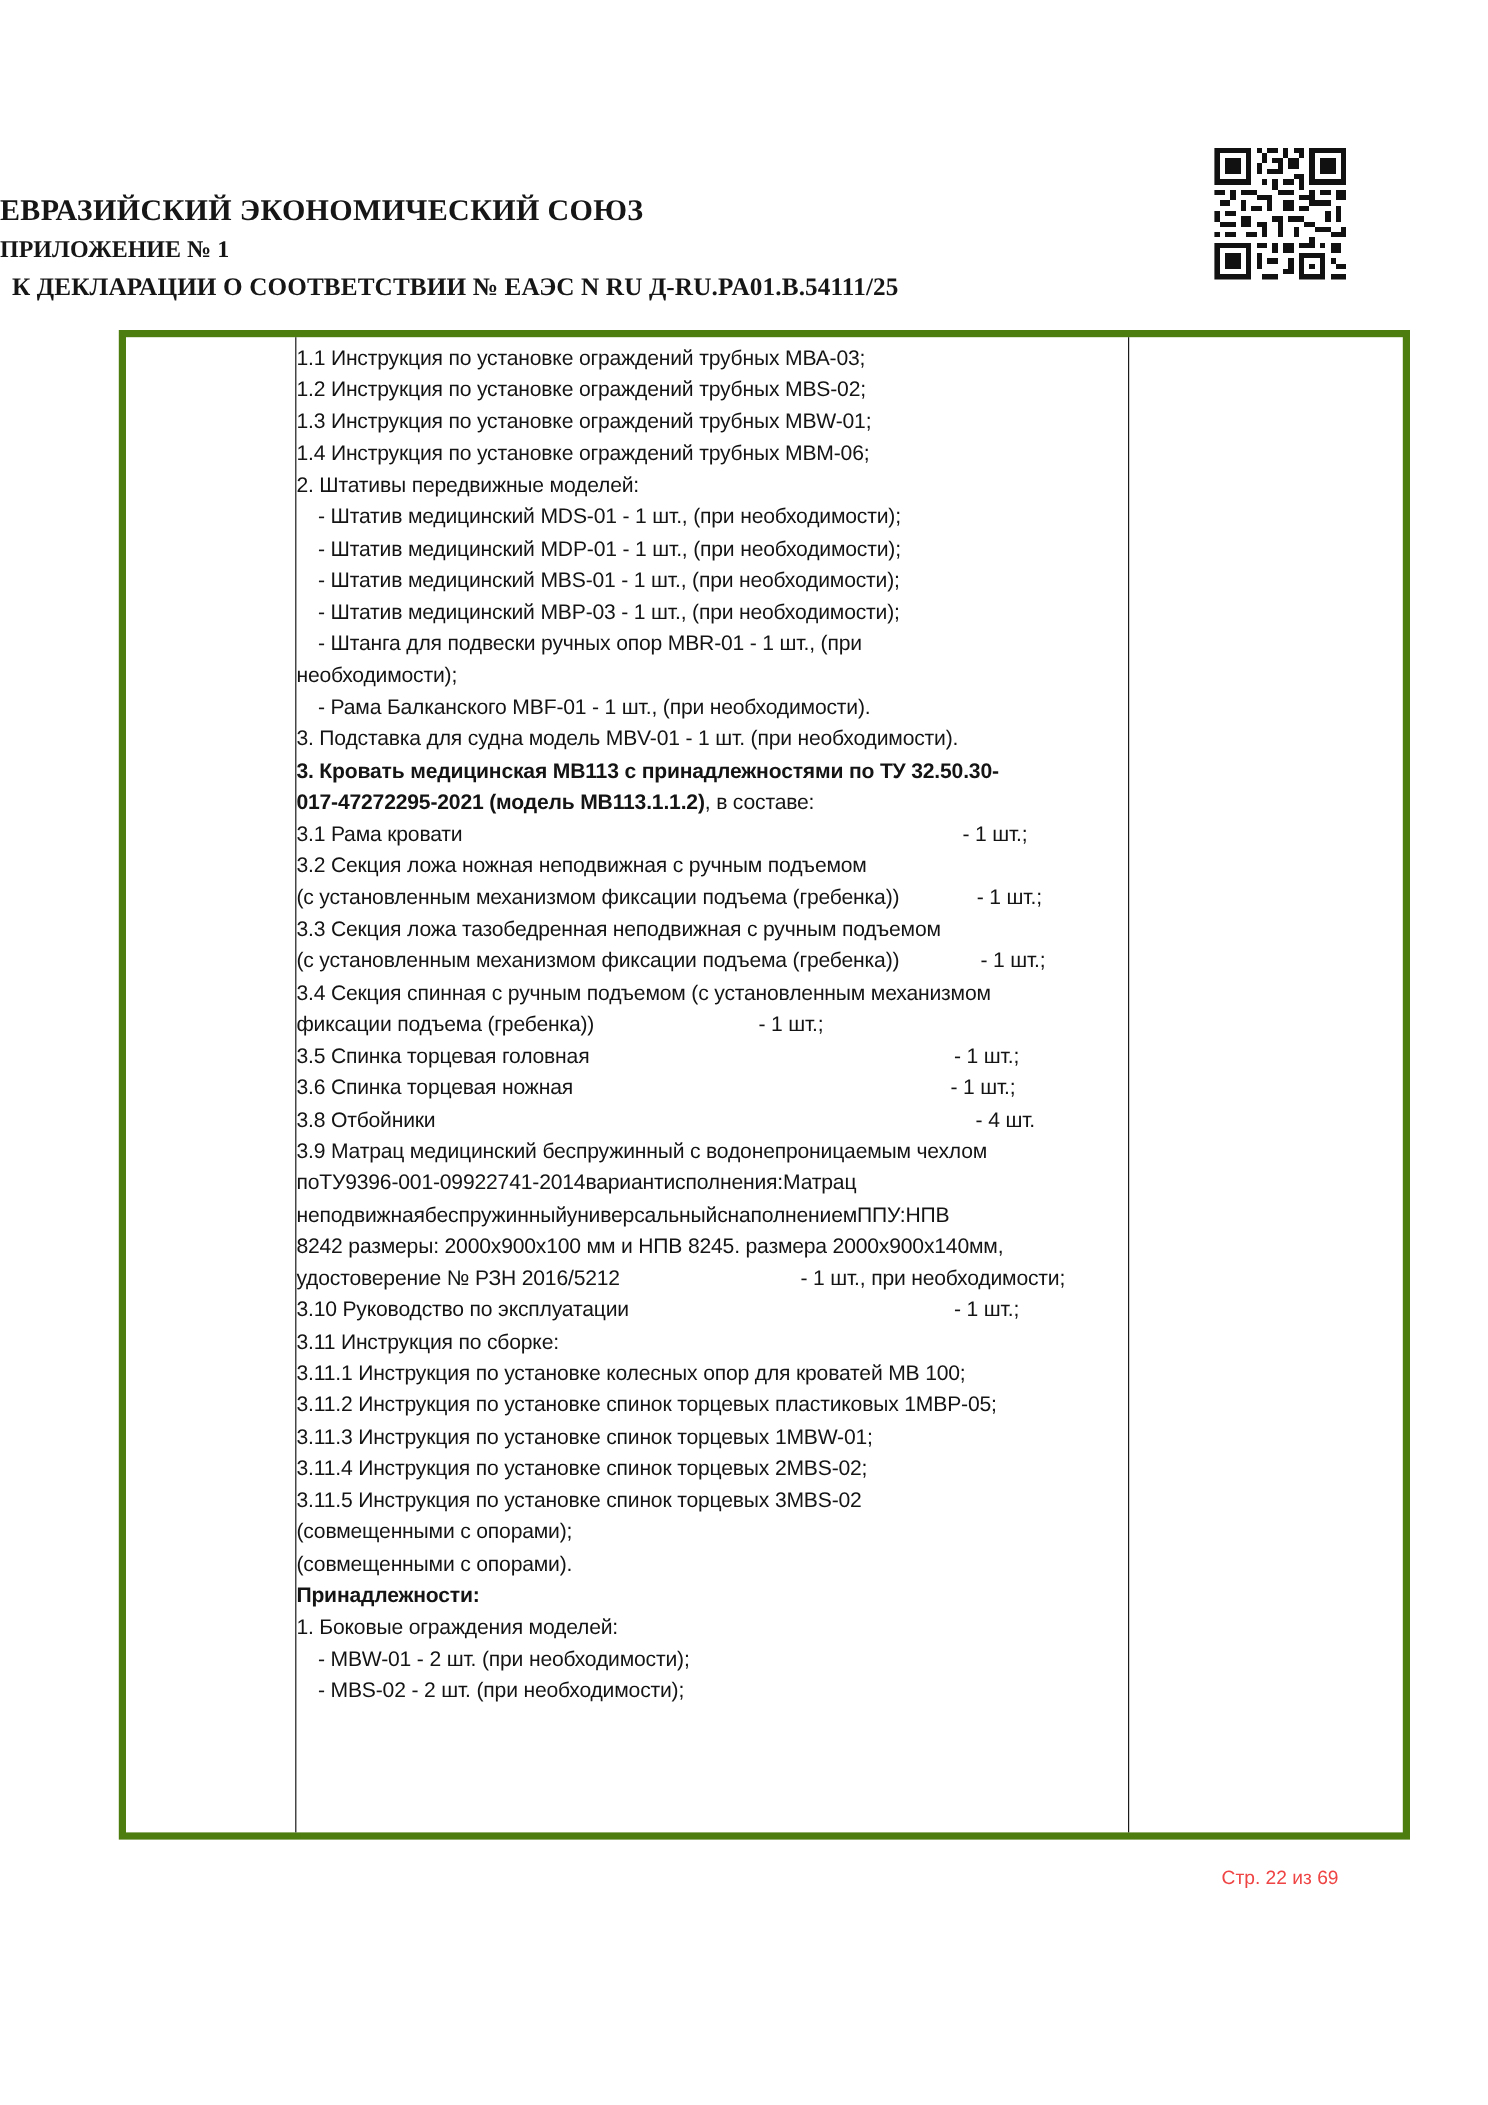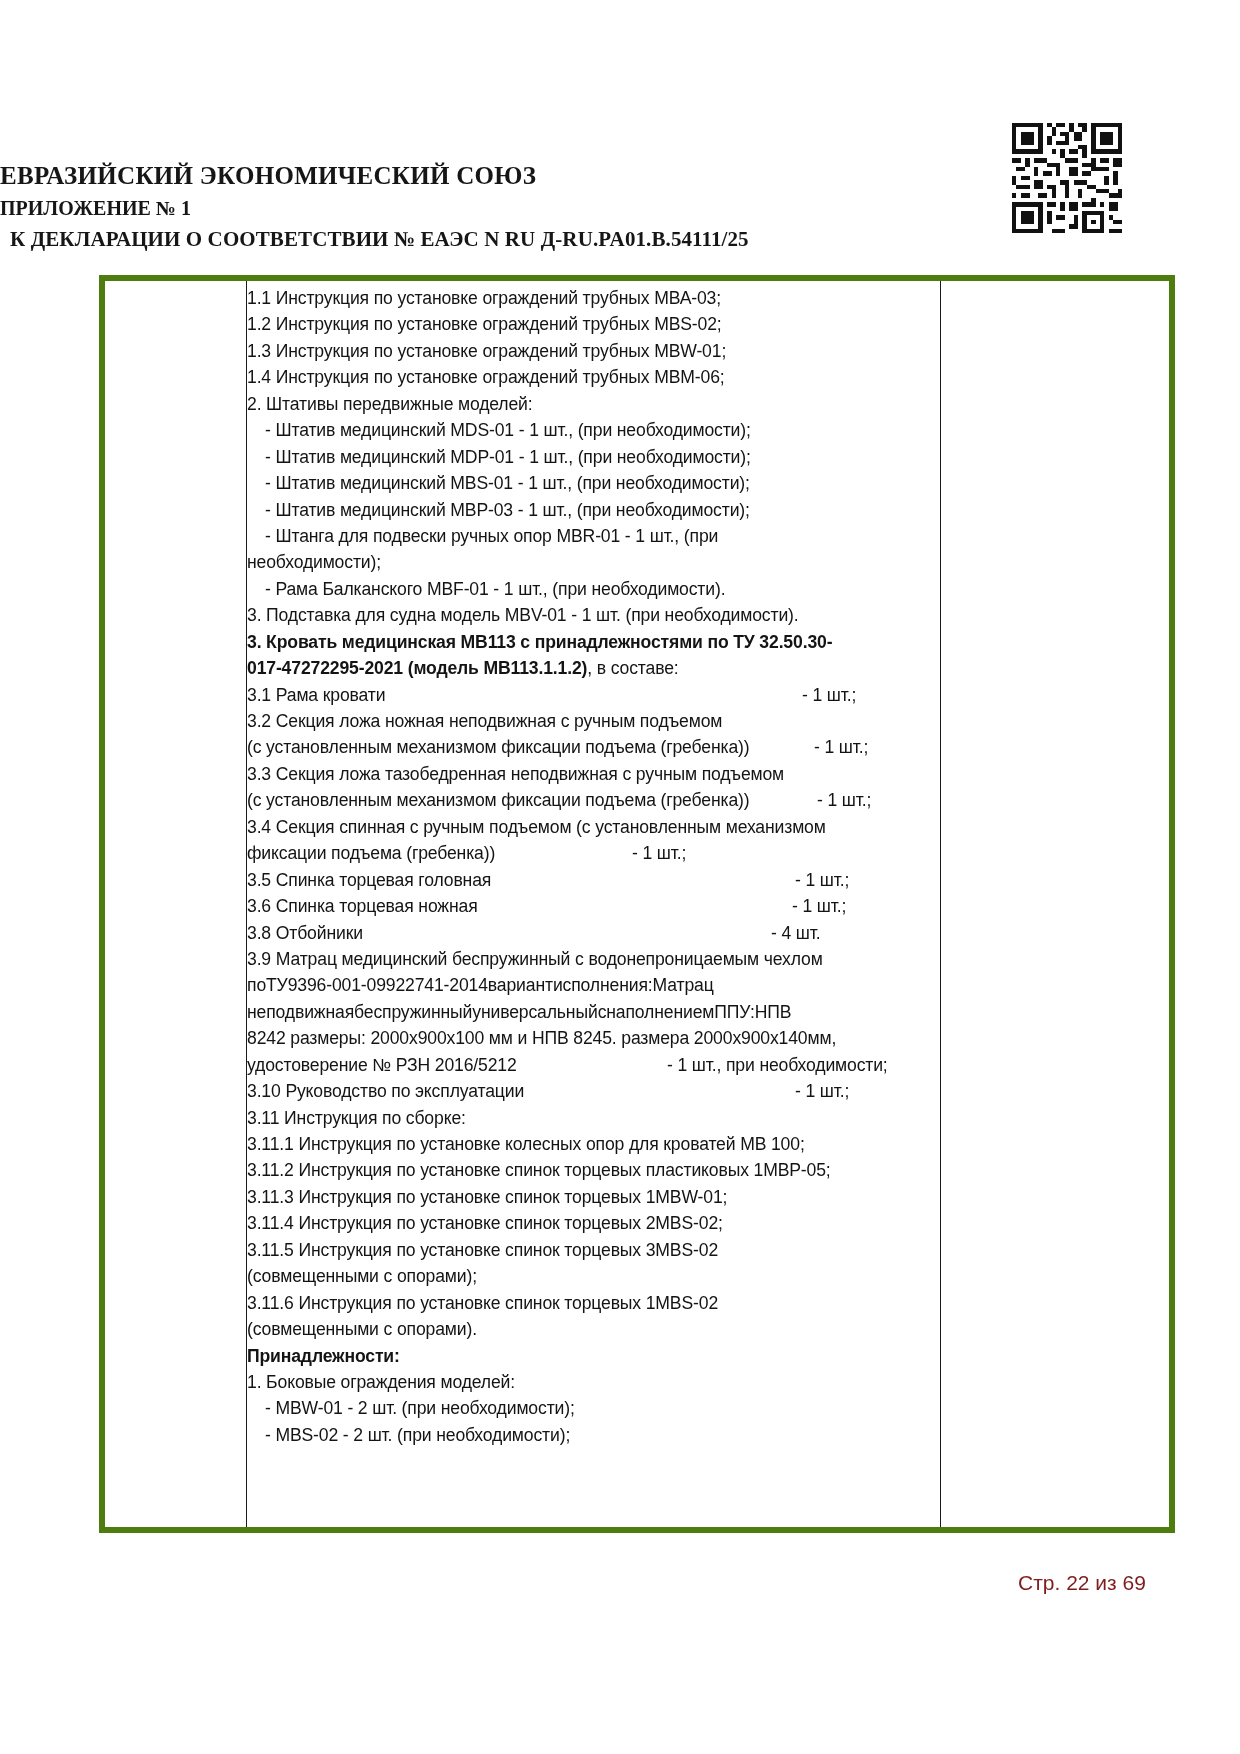--- a/index.html
+++ b/index.html
@@ -34,22 +34,22 @@
       font-family: "Liberation Sans", "DejaVu Sans", sans-serif;
       letter-spacing: -0.15px;
     }
     .line { white-space: nowrap; height: 26.45px; position: relative; }
     .ind { padding-left: 18px; }
     .b { font-weight: bold; }
     .qty { position: absolute; top: 0; white-space: nowrap; }
     .just { display: flex; justify-content: flex-start; white-space: nowrap; }
 
     .footer {
-      position: absolute; left: 1018px; top: 1557px; font-size: 21px; color: #7f1d1d;
-      font-family: "Liberation Sans", "DejaVu Sans", sans-serif; white-space: nowrap; margin-top: 14px;
+      position: absolute; left: 1018px; top: 1557px; font-size: 16px; color: #ef4444;
+      font-family: "Liberation Sans", "DejaVu Sans", sans-serif; white-space: nowrap;
     }
   </style>
 </head>
 <body>
 
 <div class="header">
   <div class="h-line h1">ЕВРАЗИЙСКИЙ ЭКОНОМИЧЕСКИЙ СОЮЗ</div>
   <div class="h-line h2">ПРИЛОЖЕНИЕ № 1</div>
   <div class="h-line h3">К ДЕКЛАРАЦИИ О СООТВЕТСТВИИ № ЕАЭС N RU Д-RU.PA01.B.54111/25</div>
   <div class="qr">
@@ -89,21 +89,21 @@
         <div class="line"><span class="b">017-47272295-2021 (модель  МВ113.1.1.2)</span><span>, в составе:</span></div>
         <div class="line"><span>3.1 Рама кровати</span><span class="qty" style="left: 555px;">- 1 шт.;</span></div>
         <div class="line"><span>3.2 Секция ложа ножная неподвижная с ручным подъемом</span></div>
         <div class="line"><span>(с установленным механизмом фиксации подъема (гребенка))</span><span class="qty" style="left: 567px;">- 1 шт.;</span></div>
         <div class="line"><span>3.3 Секция ложа тазобедренная неподвижная с ручным подъемом</span></div>
         <div class="line"><span>(с установленным механизмом фиксации подъема (гребенка))</span><span class="qty" style="left: 570px;">- 1 шт.;</span></div>
         <div class="line"><span>3.4 Секция спинная с ручным подъемом (с установленным механизмом</span></div>
         <div class="line"><span>фиксации подъема (гребенка))</span><span class="qty" style="left: 385px;">- 1 шт.;</span></div>
         <div class="line"><span>3.5 Спинка торцевая головная</span><span class="qty" style="left: 548px;">- 1 шт.;</span></div>
         <div class="line"><span>3.6 Спинка торцевая ножная</span><span class="qty" style="left: 545px;">-  1 шт.;</span></div>
-        <div class="line"><span>3.8 Отбойники</span><span class="qty" style="left: 524px;">- 4 шт.</span></div>
+        <div class="line"><span>3.8 Отбойники</span><span class="qty" style="left: 566px;">- 4 шт.</span></div>
         <div class="line"><span>3.9 Матрац медицинский беспружинный с водонепроницаемым чехлом</span></div>
         <div class="line just">
           <span>по</span>
           <span>ТУ</span>
           <span>9396-001-09922741-2014</span>
           <span>вариант</span>
           <span>исполнения:</span>
           <span>Матрац</span>
         </div>
         <div class="line just">
@@ -118,21 +118,20 @@
         <div class="line"><span>8242 размеры: 2000х900х100 мм и НПВ 8245. размера 2000х900х140мм,</span></div>
         <div class="line"><span>удостоверение № РЗН 2016/5212</span><span class="qty" style="left: 420px;">- 1 шт., при необходимости;</span></div>
         <div class="line"><span>3.10  Руководство по эксплуатации</span><span class="qty" style="left: 548px;">- 1 шт.;</span></div>
         <div class="line"><span>3.11  Инструкция по сборке:</span></div>
         <div class="line"><span>3.11.1 Инструкция по установке колесных опор для кроватей МВ 100;</span></div>
         <div class="line"><span>3.11.2 Инструкция по установке спинок торцевых пластиковых 1МВР-05;</span></div>
         <div class="line"><span>3.11.3 Инструкция по установке спинок торцевых 1MBW-01;</span></div>
         <div class="line"><span>3.11.4 Инструкция по установке спинок торцевых 2MBS-02;</span></div>
         <div class="line"><span>3.11.5 Инструкция по установке спинок торцевых 3MBS-02</span></div>
         <div class="line"><span>(совмещенными с опорами);</span></div>
-        <div class="line"><span>3.11.6 Инструкция по установке спинок торцевых 1MBS-02</span></div>
         <div class="line"><span>(совмещенными с опорами).</span></div>
         <div class="line"><span class="b">Принадлежности:</span></div>
         <div class="line"><span>1. Боковые ограждения моделей:</span></div>
         <div class="line ind"><span>- MBW-01 - 2 шт. (при необходимости);</span></div>
         <div class="line ind"><span>- MBS-02 - 2 шт. (при необходимости);</span></div>
       </div>
   </div>
   <div class="col-right"></div>
 </div>
 

